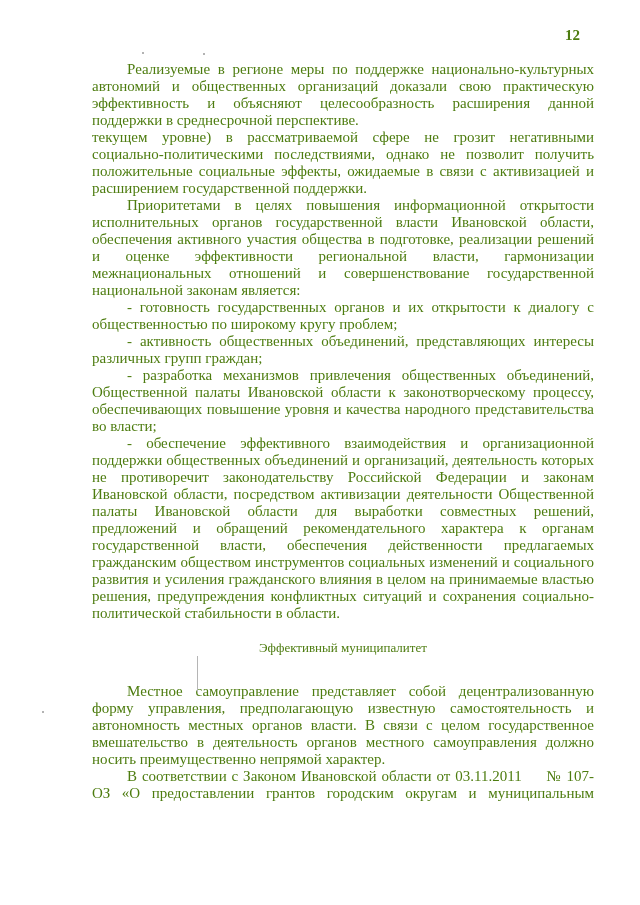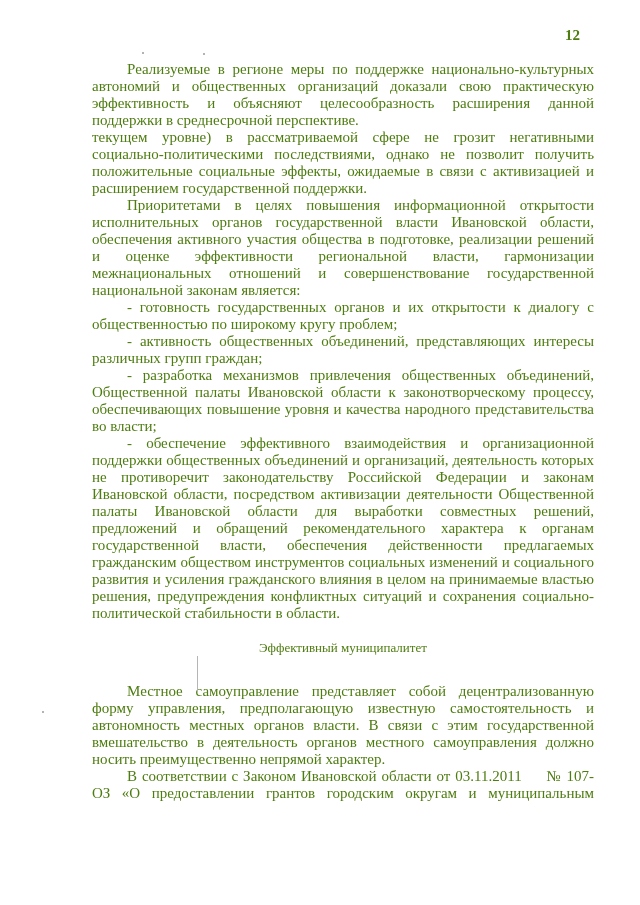--- a/index.html
+++ b/index.html
@@ -99,21 +99,21 @@
       <div class="line">палаты Ивановской области для выработки совместных решений,</div>
       <div class="line">предложений и обращений рекомендательного характера к органам</div>
       <div class="line">государственной власти, обеспечения действенности предлагаемых</div>
       <div class="line">гражданским обществом инструментов социальных изменений и социального</div>
       <div class="line">развития и усиления гражданского влияния в целом на принимаемые властью</div>
       <div class="line">решения, предупреждения конфликтных ситуаций и сохранения социально-</div>
       <div class="line lastline">политической стабильности в области.</div>
       <div class="heading">Эффективный муниципалитет</div>
       <div class="line indent">Местное самоуправление представляет собой децентрализованную</div>
       <div class="line">форму управления, предполагающую известную самостоятельность и</div>
-      <div class="line">автономность местных органов власти. В связи с этим государственной</div>
+      <div class="line">автономность местных органов власти. В связи с целом государственное</div>
       <div class="line">вмешательство в деятельность органов местного самоуправления должно</div>
       <div class="line lastline">носить преимущественно непрямой характер.</div>
       <div class="line indent">В соответствии с Законом Ивановской области от 03.11.2011&nbsp;&nbsp;&nbsp;&nbsp;&nbsp;№ 107-</div>
       <div class="line">ОЗ «О предоставлении грантов городским округам и муниципальным</div>
     </div>
 
   <div class="speck" style="left:142px; top:52px;"></div>
   <div class="speck" style="left:203px; top:53px;"></div>
   <div class="speck" style="left:42px; top:711px;"></div>
   <div class="vline-artifact"></div>

